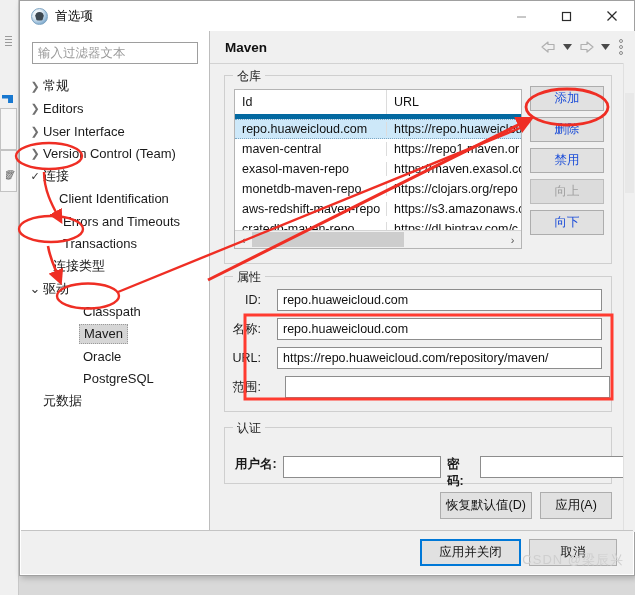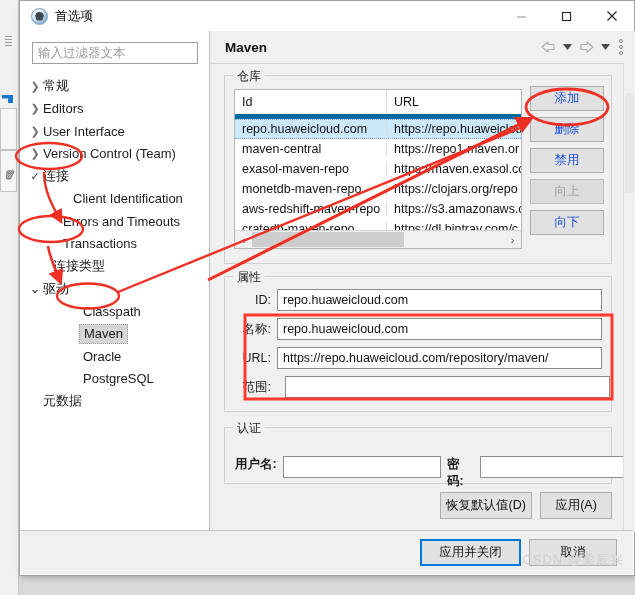--- a/index.html
+++ b/index.html
@@ -172,21 +172,21 @@
   .sidebtns { position: absolute; left: 305px; top: 10px; width: 74px; }
   .btn {
     width: 74px; height: 25px; background: #e1e1e1; border: 1px solid #adadad;
     font-size: 12.5px; color: #1d4ed8; display: flex; align-items: center; justify-content: center;
     box-sizing: border-box; margin-bottom: 6px;
   }
   .btn.disabled { color: #a0a0a0; background: #dcdcdc; border-color: #bdbdbd; }
 
   
   .prow { position: absolute; left: 0; height: 24px; display: flex; align-items: center; }
-  .plabel { width: 52px; text-align: right; font-size: 12.5px; color: #1a1a1a; padding-right: 6px; box-sizing: border-box; }
+  .plabel { width: 52px; text-align: right; font-size: 12.5px; color: #1a1a1a; padding-right: 16px; box-sizing: border-box; }
   .pinput {
     height: 22px; border: 1px solid #8d8d8d; background: #fff; box-sizing: border-box;
     display: flex; align-items: center; padding-left: 5px; font-size: 12.5px; color: #111;
   }
 
   
   .arow { position: absolute; left: 0; top: 28px; display: flex; align-items: flex-start; font-weight: bold; }
   .alabel { font-size: 12.5px; color: #1a1a1a; }
   .ainput { height: 22px; border: 1px solid #8d8d8d; background: #fff; box-sizing: border-box; }
 
@@ -278,21 +278,21 @@
             <span class="tree-label">User Interface</span>
           </div>
           <div class="tree-row" style="padding-left: 6px;">
             <span class="tw">❯</span>
             <span class="tree-label">Version Control (Team)</span>
           </div>
           <div class="tree-row" style="padding-left: 6px;">
             <span class="tw" style="color: rgb(51, 51, 51); font-size: 11px;">✓</span>
             <span class="tree-label">连接</span>
           </div>
-          <div class="tree-row" style="padding-left: 36px;">
+          <div class="tree-row" style="padding-left: 22px;">
             <span class="tw"></span>
             <span class="tree-label">Client Identification</span>
           </div>
           <div class="tree-row" style="padding-left: 26px;">
             <span class="tw"></span>
             <span class="tree-label">Errors and Timeouts</span>
           </div>
           <div class="tree-row" style="padding-left: 26px;">
             <span class="tw"></span>
             <span class="tree-label">Transactions</span>

